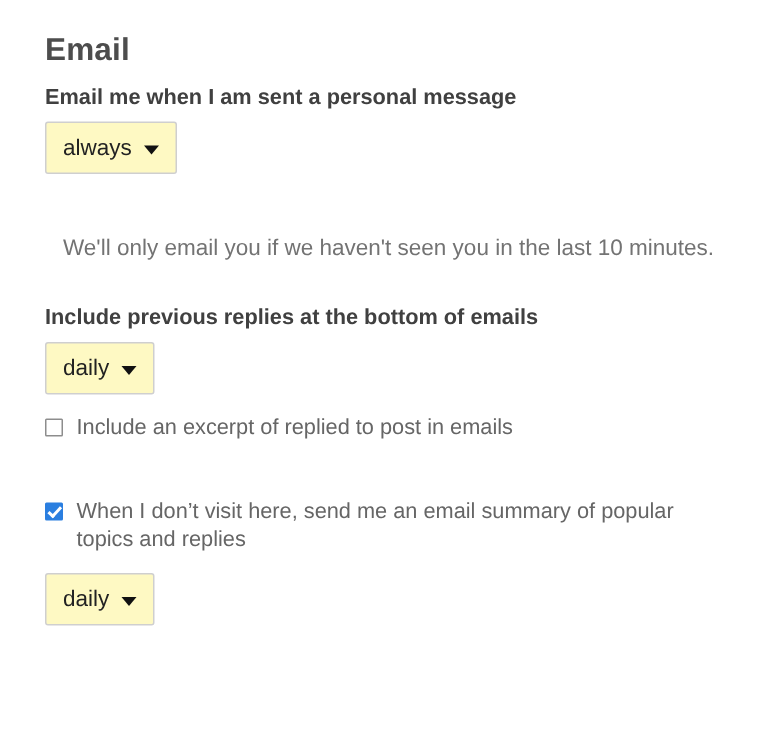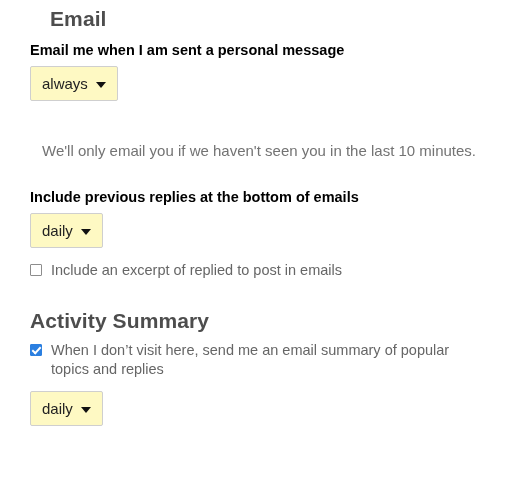--- a/index.html
+++ b/index.html
@@ -23,27 +23,26 @@
   }
   .section-title {
     font-size: 21px;
     font-weight: bold;
     color: #4d4d4d;
     margin: 0;
     padding: 0;
     letter-spacing: 0.1px;
   }
   #email-section-title {
-    padding-top: 7px;
-    margin-left: 20px;
+    padding-top: 22px;
   }
   .field-label {
     font-size: 14.5px;
     font-weight: bold;
-    color: #000000;
+    color: #404040;
     line-height: 20px;
     max-width: 440px;
     margin: 0;
   }
   .select-box {
     display: inline-flex;
     align-items: center;
     gap: 7px;
     background: #fef9c3;
     border: 1px solid #cfcfcf;
@@ -164,21 +163,20 @@
 
   <div class="gap-select-check"></div>
 
   <div class="check-row">
     <span class="checkbox"></span>
     <span class="check-label">Include an excerpt of replied to post in emails</span>
   </div>
 
   <div class="gap-check-title"></div>
 
-  <h2 class="section-title">Activity Summary</h2>
 
   <div class="gap-title-check"></div>
 
   <div class="check-row">
     <span class="checkbox checked"></span>
     <span class="check-label">When I don’t visit here, send me an email summary of popular topics and replies</span>
   </div>
 
   <div class="gap-check-select"></div>
 

